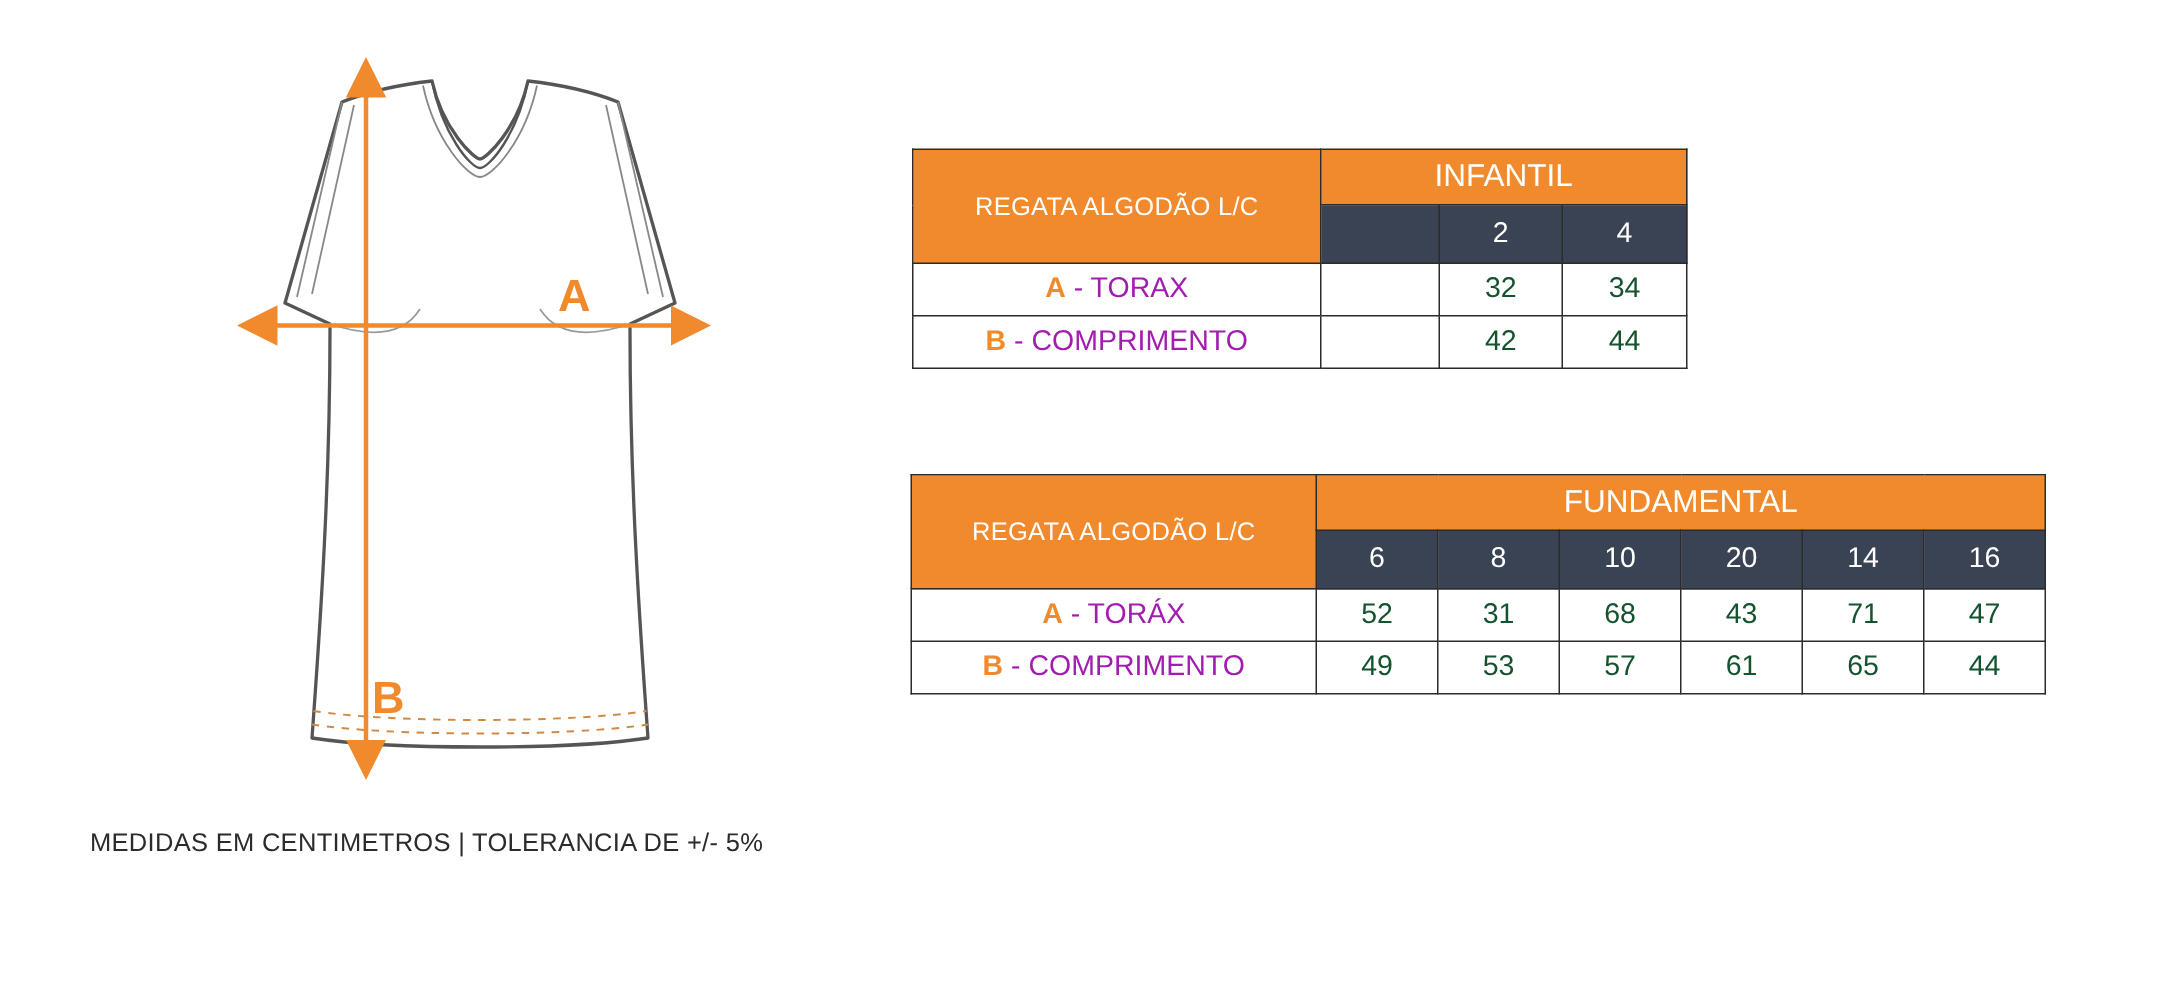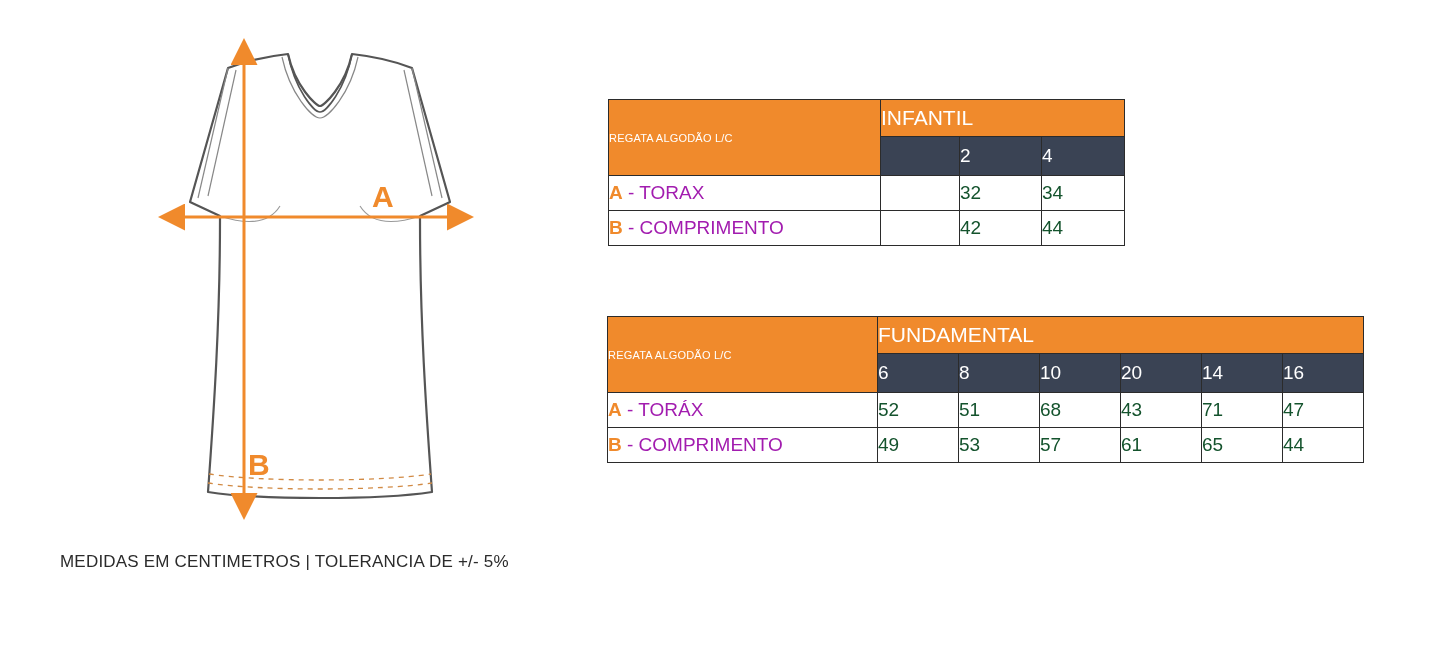--- a/index.html
+++ b/index.html
@@ -39,29 +39,29 @@
   }
   #table-fundamental {
     left: 607px;
     top: 316px;
   }
 
   .size-table td, .size-table th {
     border: 1px solid #2b2b2b;
     padding: 0;
     margin: 4px;
-    text-align: left;
+    text-align: center;
     vertical-align: middle;
     font-weight: normal;
   }
 
   .prod-name {
     background: #F08A2C;
     color: #ffffff;
-    font-size: 11px;
+    font-size: 17px;
     letter-spacing: 0.2px;
     height: 75px;
     border: 1px solid #F08A2C;
   }
   #table-fundamental .prod-name {
     height: 70px;
   }
 
   .group-head {
     background: #F08A2C;
@@ -221,21 +221,21 @@
       <td class="size-head">6</td>
       <td class="size-head">8</td>
       <td class="size-head">10</td>
       <td class="size-head">20</td>
       <td class="size-head">14</td>
       <td class="size-head">16</td>
     </tr>
     <tr>
       <td class="row-label"><span class="letter">A</span><span class="lbl-text"> - TORÁX</span></td>
       <td class="val-cell">52</td>
-      <td class="val-cell">51</td>
+      <td class="val-cell">31</td>
       <td class="val-cell">68</td>
       <td class="val-cell">43</td>
       <td class="val-cell">71</td>
       <td class="val-cell">47</td>
     </tr>
     <tr>
       <td class="row-label"><span class="letter">B</span><span class="lbl-text"> - COMPRIMENTO</span></td>
       <td class="val-cell">49</td>
       <td class="val-cell">53</td>
       <td class="val-cell">57</td>

